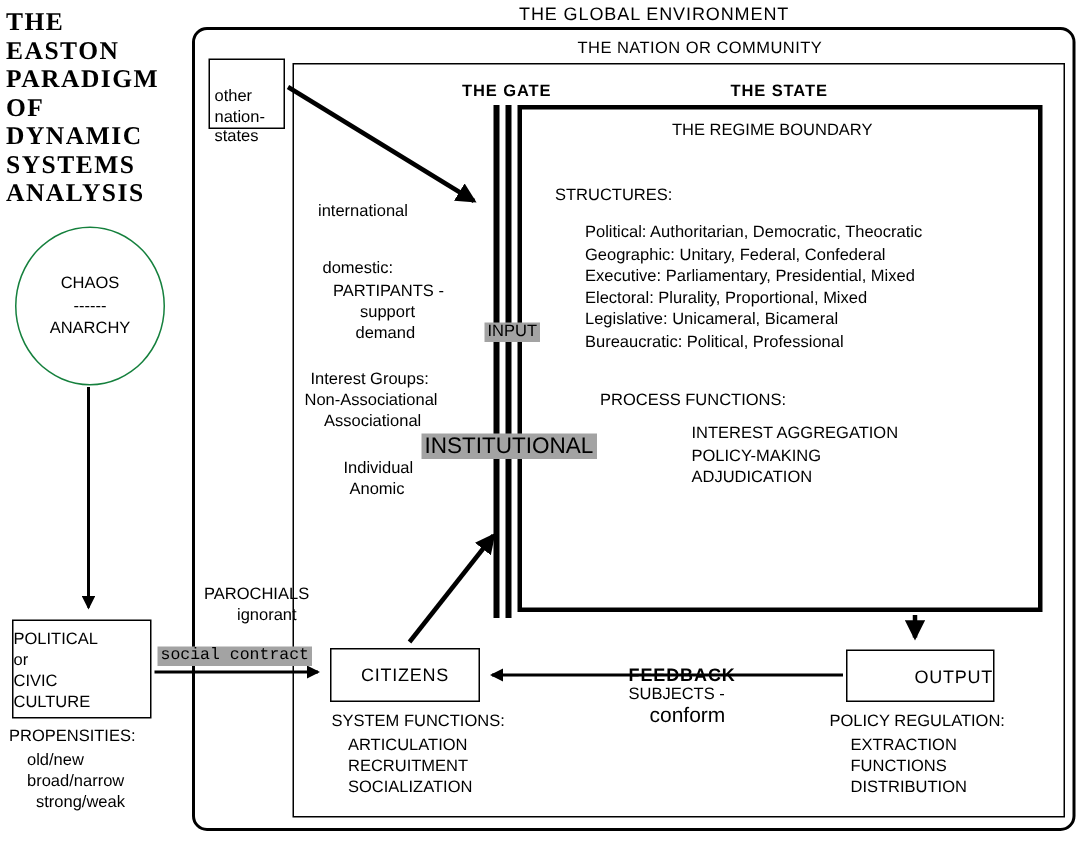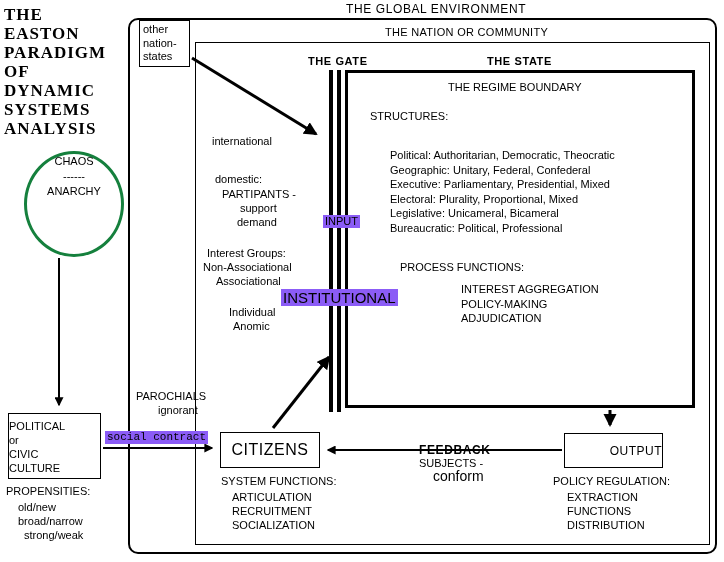--- a/index.html
+++ b/index.html
@@ -16,21 +16,21 @@
   .gatebar { position:absolute; top:70px; width:4px; height:342px; background:#000; }
   .list { position:absolute; font-size:11px; line-height:14.5px; white-space:nowrap; }
   .list14 { position:absolute; font-size:11px; line-height:14px; white-space:nowrap; }
   .center { text-align:left; }
   .serif-title {
     position:absolute; left:4px; top:5px;
     font-family:"Liberation Serif", serif; font-weight:bold;
     font-size:17px; line-height:19px; letter-spacing:1px; white-space:nowrap;
   }
   svg.arrows { position:absolute; left:0; top:0; pointer-events:none; }
-  .onwhite { background:#8b5cf6; padding:0 2px; }
+  .onwhite { background:#a3a3a3; padding:0 2px; }
 </style>
 </head>
 <body>
 
 <div id="canvas">
 
   <div class="serif-title">
     <div>THE</div>
     <div>EASTON</div>
     <div>PARADIGM</div>
@@ -61,37 +61,37 @@
       </marker>
     </defs>
     <line x1="192" y1="58" x2="316" y2="134" stroke="#000" stroke-width="3" marker-end="url(#ah)"></line>
     <line x1="59" y1="258" x2="59" y2="405" stroke="#000" stroke-width="2" marker-end="url(#ah)"></line>
     <line x1="103" y1="448" x2="212" y2="448" stroke="#000" stroke-width="2" marker-end="url(#ah)"></line>
     <line x1="273" y1="428" x2="329" y2="357" stroke="#000" stroke-width="3" marker-end="url(#ah)"></line>
     <line x1="562" y1="450" x2="328" y2="450" stroke="#000" stroke-width="2" marker-end="url(#ah)"></line>
     <line x1="610" y1="410" x2="610" y2="425" stroke="#000" stroke-width="3" marker-end="url(#ah)"></line>
   </svg>
 
-  <div class="lbl" style="left:370px;top:110px;">STRUCTURES:</div>
+  <div class="lbl" style="left:370px;top:124px;">STRUCTURES:</div>
   <div class="list" style="left:390px;top:148px;">
     <div>Political: Authoritarian, Democratic, Theocratic</div>
     <div>Geographic: Unitary, Federal, Confederal</div>
     <div>Executive: Parliamentary, Presidential, Mixed</div>
     <div>Electoral: Plurality, Proportional, Mixed</div>
     <div>Legislative: Unicameral, Bicameral</div>
     <div>Bureaucratic: Political, Professional</div>
   </div>
   <div class="lbl" style="left:400px;top:261px;">PROCESS FUNCTIONS:</div>
   <div class="list" style="left:461px;top:282px;">
     <div>INTEREST AGGREGATION</div>
     <div>POLICY-MAKING</div>
     <div>ADJUDICATION</div>
   </div>
 
-  <div class="fillbox" style="left:139px;top:20px;width:51px;height:47px;padding:2px 3px;font-size:11px;line-height:13.5px;">
+  <div class="fillbox" style="left:139px;top:39px;width:51px;height:47px;padding:18px 3px;font-size:11px;line-height:13.5px;">
     <div>other</div>
     <div>nation-</div>
     <div>states</div>
   </div>
 
   <div class="lbl" style="left:212px;top:135px;">international</div>
   <div class="lbl" style="left:215px;top:173px;">domestic:</div>
   <div class="lbl" style="left:222px;top:188px;">PARTIPANTS -</div>
   <div class="lbl" style="left:240px;top:202px;">support</div>
   <div class="lbl" style="left:237px;top:216px;">demand</div>
@@ -100,35 +100,35 @@
   <div class="lbl" style="left:207px;top:247px;">Interest Groups:</div>
   <div class="lbl" style="left:203px;top:261px;">Non-Associational</div>
   <div class="lbl" style="left:216px;top:275px;">Associational</div>
   <div class="lbl onwhite" style="left:281px;top:289px;font-size:15px;line-height:17px;">INSTITUTIONAL</div>
   <div class="lbl" style="left:229px;top:306px;">Individual</div>
   <div class="lbl" style="left:233px;top:320px;">Anomic</div>
 
   <div class="lbl" style="left:136px;top:390px;">PAROCHIALS</div>
   <div class="lbl" style="left:158px;top:404px;">ignorant</div>
 
-  <div style="position:absolute;left:24px;top:151px;width:100px;height:106px;border:3px solid #15803d;border-radius:50%;display:flex;flex-direction:column;align-items:center;font-size:11px;line-height:15px;background:#fff;">
+  <div style="position:absolute;left:10px;top:151px;width:100px;height:106px;border:1px solid #15803d;border-radius:50%;display:flex;flex-direction:column;align-items:center;justify-content:center;font-size:11px;line-height:15px;background:#fff;">
     <div>CHAOS</div>
     <div>------</div>
     <div>ANARCHY</div>
   </div>
 
   <div class="fillbox center" style="left:8px;top:413px;width:93px;height:66px;font-size:11px;line-height:14px;padding-top:5px;">
     <div>POLITICAL</div>
     <div>or</div>
     <div>CIVIC</div>
     <div>CULTURE</div>
   </div>
   <div class="lbl onwhite" style="left:105px;top:431px;font-family:Liberation Mono, monospace;">social contract</div>
 
-  <div class="fillbox" style="left:220px;top:432px;width:100px;height:36px;display:flex;align-items:center;justify-content:center;font-size:16px;letter-spacing:.5px;">
+  <div class="fillbox" style="left:220px;top:432px;width:100px;height:36px;display:flex;align-items:center;justify-content:center;font-size:12px;letter-spacing:.5px;">
     <span>CITIZENS</span>
   </div>
 
   <div class="fillbox" style="left:564px;top:433px;width:99px;height:35px;display:flex;align-items:center;justify-content:flex-end;font-size:12px;letter-spacing:.5px;">
     <span>OUTPUT</span>
   </div>
 
   <div class="lbl bold" style="left:419px;top:433px;font-size:12px;letter-spacing:.6px;margin-top:11px;">FEEDBACK</div>
   <div class="lbl" style="left:419px;top:457px;">SUBJECTS -</div>
   <div class="lbl" style="left:433px;top:468px;font-size:14px;line-height:16px;">conform</div>

